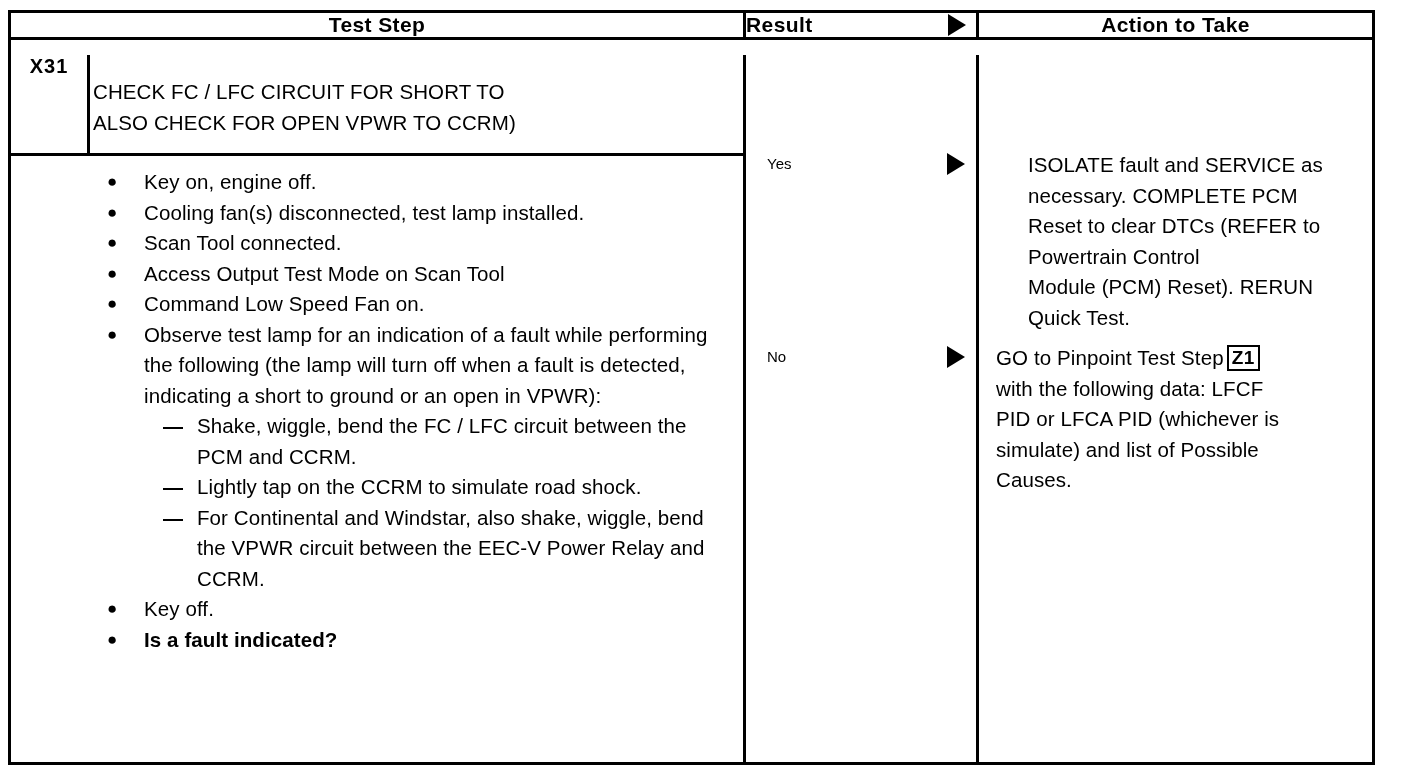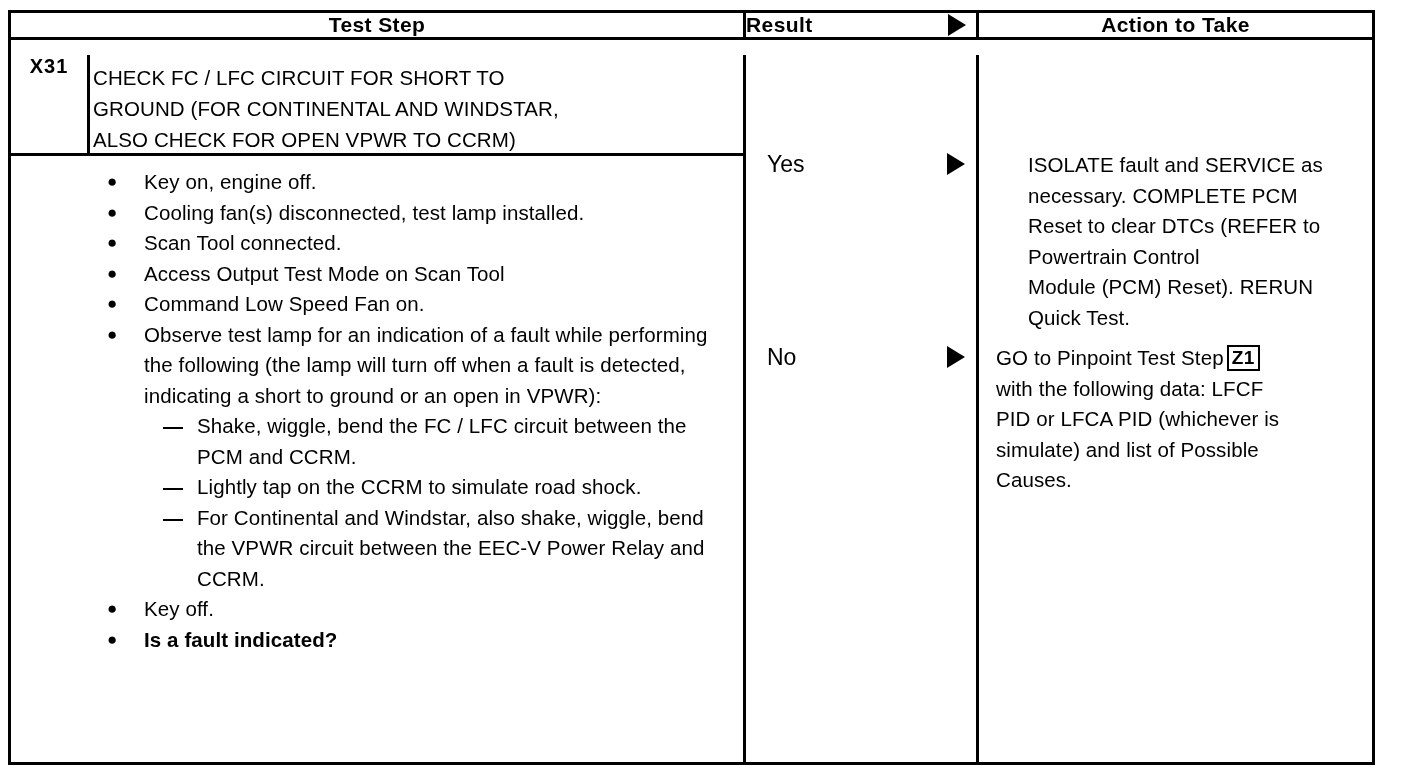--- a/index.html
+++ b/index.html
@@ -108,21 +108,21 @@
     display: flex;
     align-items: flex-start;
     justify-content: center;
     font-weight: bold;
     font-size: 20px;
     letter-spacing: 1px;
   }
   .title-text {
     position: absolute;
     left: 82px;
-    top: 7px;
+    top: 21px;
     right: 8px;
     font-size: 20.5px;
     line-height: 31px;
     letter-spacing: 0.1px;
   }
   .title-text div { white-space: nowrap; }
 
   
   .bullets {
     position: relative;
@@ -173,21 +173,21 @@
   .res-item {
     position: absolute;
     left: 0;
     width: 100%;
     height: 30px;
   }
   .res-item .txt {
     position: absolute;
     left: 21px;
     top: 0;
-    font-size: 23px;
+    font-size: 15px;
     line-height: 30px;
   }
   .res-item .tri {
     position: absolute;
     right: 11px;
     top: 50%;
     transform: translateY(-50%);
     width: 0; height: 0;
     border-top: 11px solid transparent;
     border-bottom: 11px solid transparent;
@@ -250,21 +250,20 @@
 
   <div class="vsep vsep-result"></div>
   <div class="vsep vsep-action"></div>
 
   <div class="col-teststep">
 
     <div class="title-row">
       <div class="stepid-cell">X31</div>
       <div class="title-text">
         <div>CHECK FC / LFC CIRCUIT FOR SHORT TO</div>
-        <div>GROUND (FOR CONTINENTAL AND WINDSTAR,</div>
         <div>ALSO CHECK FOR OPEN VPWR TO CCRM)</div>
       </div>
     </div>
 
     <div class="bullets">
 
       <p class="bul">
         <span class="mark">●</span>
         <span>Key on, engine off.</span>
       </p>

